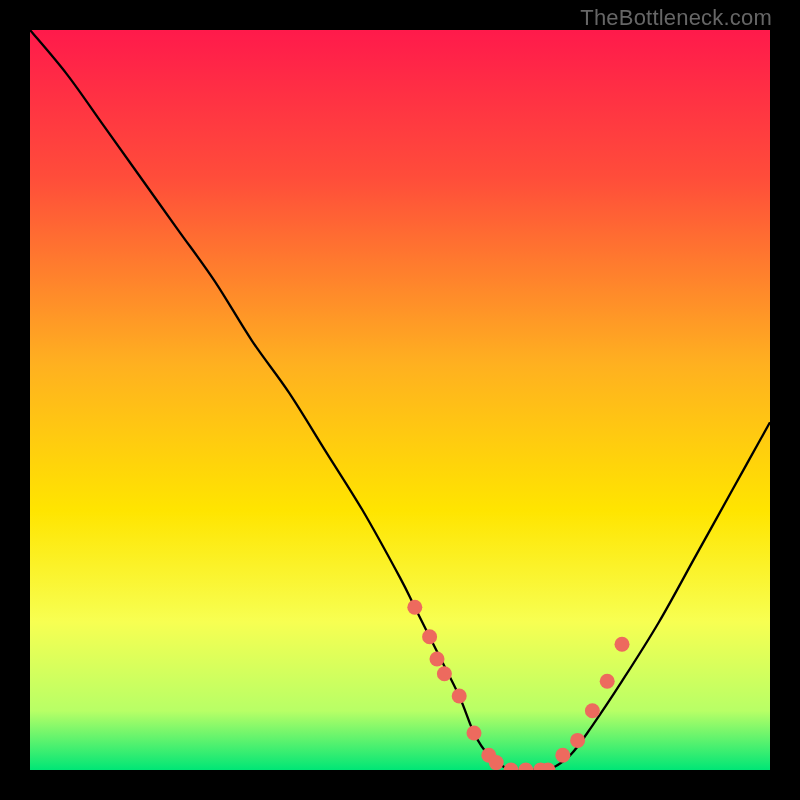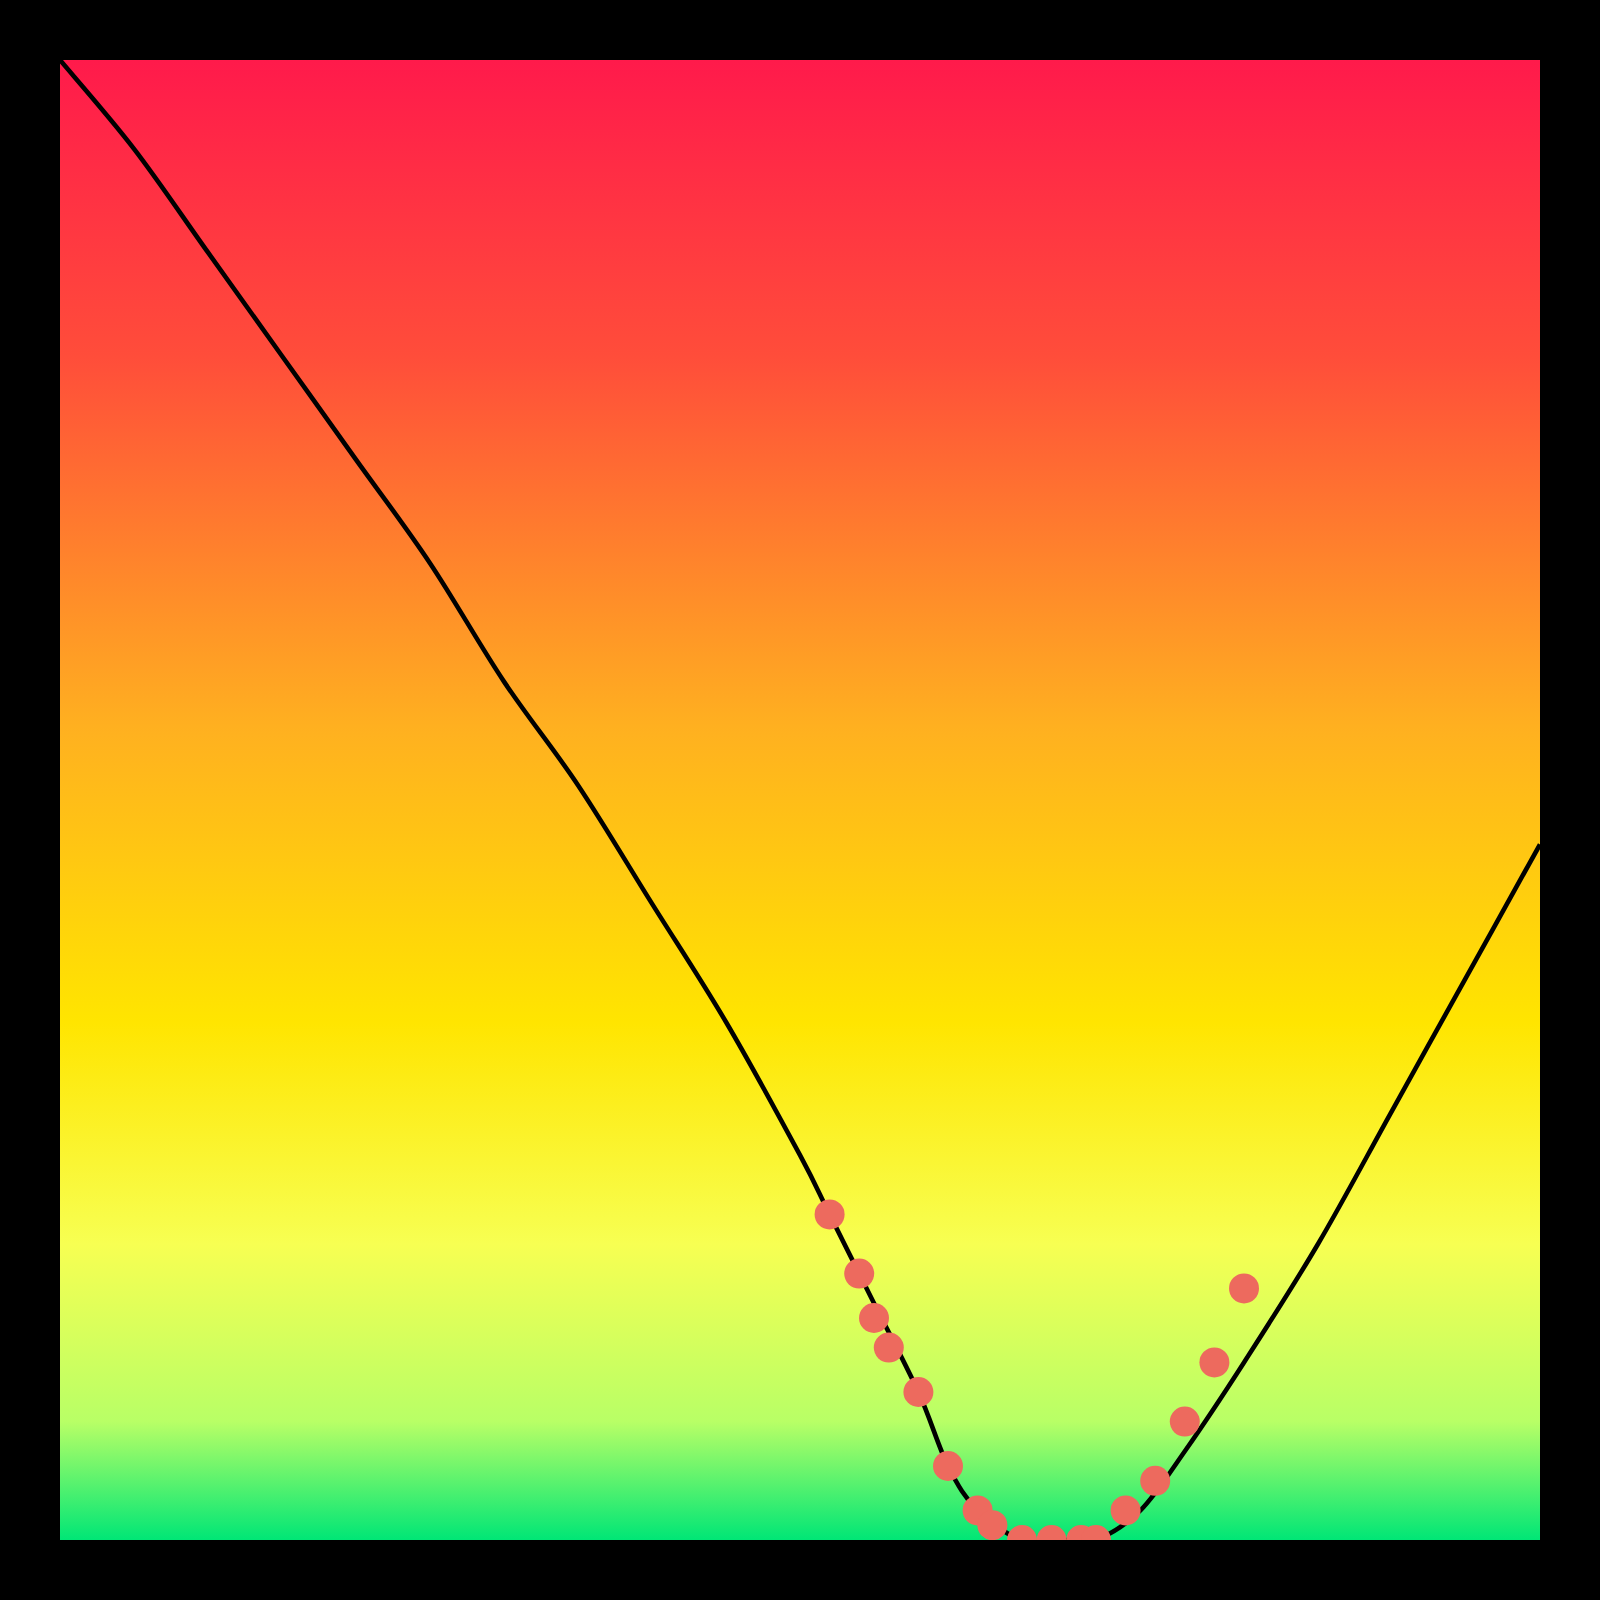--- a/index.html
+++ b/index.html
@@ -43,13 +43,14 @@
           <circle cx="510.59999999999997" cy="740" r="7.5" fill="#ed6a5e"></circle>
           <circle cx="518" cy="740" r="7.5" fill="#ed6a5e"></circle>
           <circle cx="532.8" cy="725.2" r="7.5" fill="#ed6a5e"></circle>
           <circle cx="547.6" cy="710.4" r="7.5" fill="#ed6a5e"></circle>
           <circle cx="562.4" cy="680.8" r="7.5" fill="#ed6a5e"></circle>
           <circle cx="577.2" cy="651.2" r="7.5" fill="#ed6a5e"></circle>
           <circle cx="592" cy="614.2" r="7.5" fill="#ed6a5e"></circle>
         </g>
     </svg>
   </div>
+  <div class="attribution">TheBottleneck.com</div>
 </div>
 
 </body></html>

